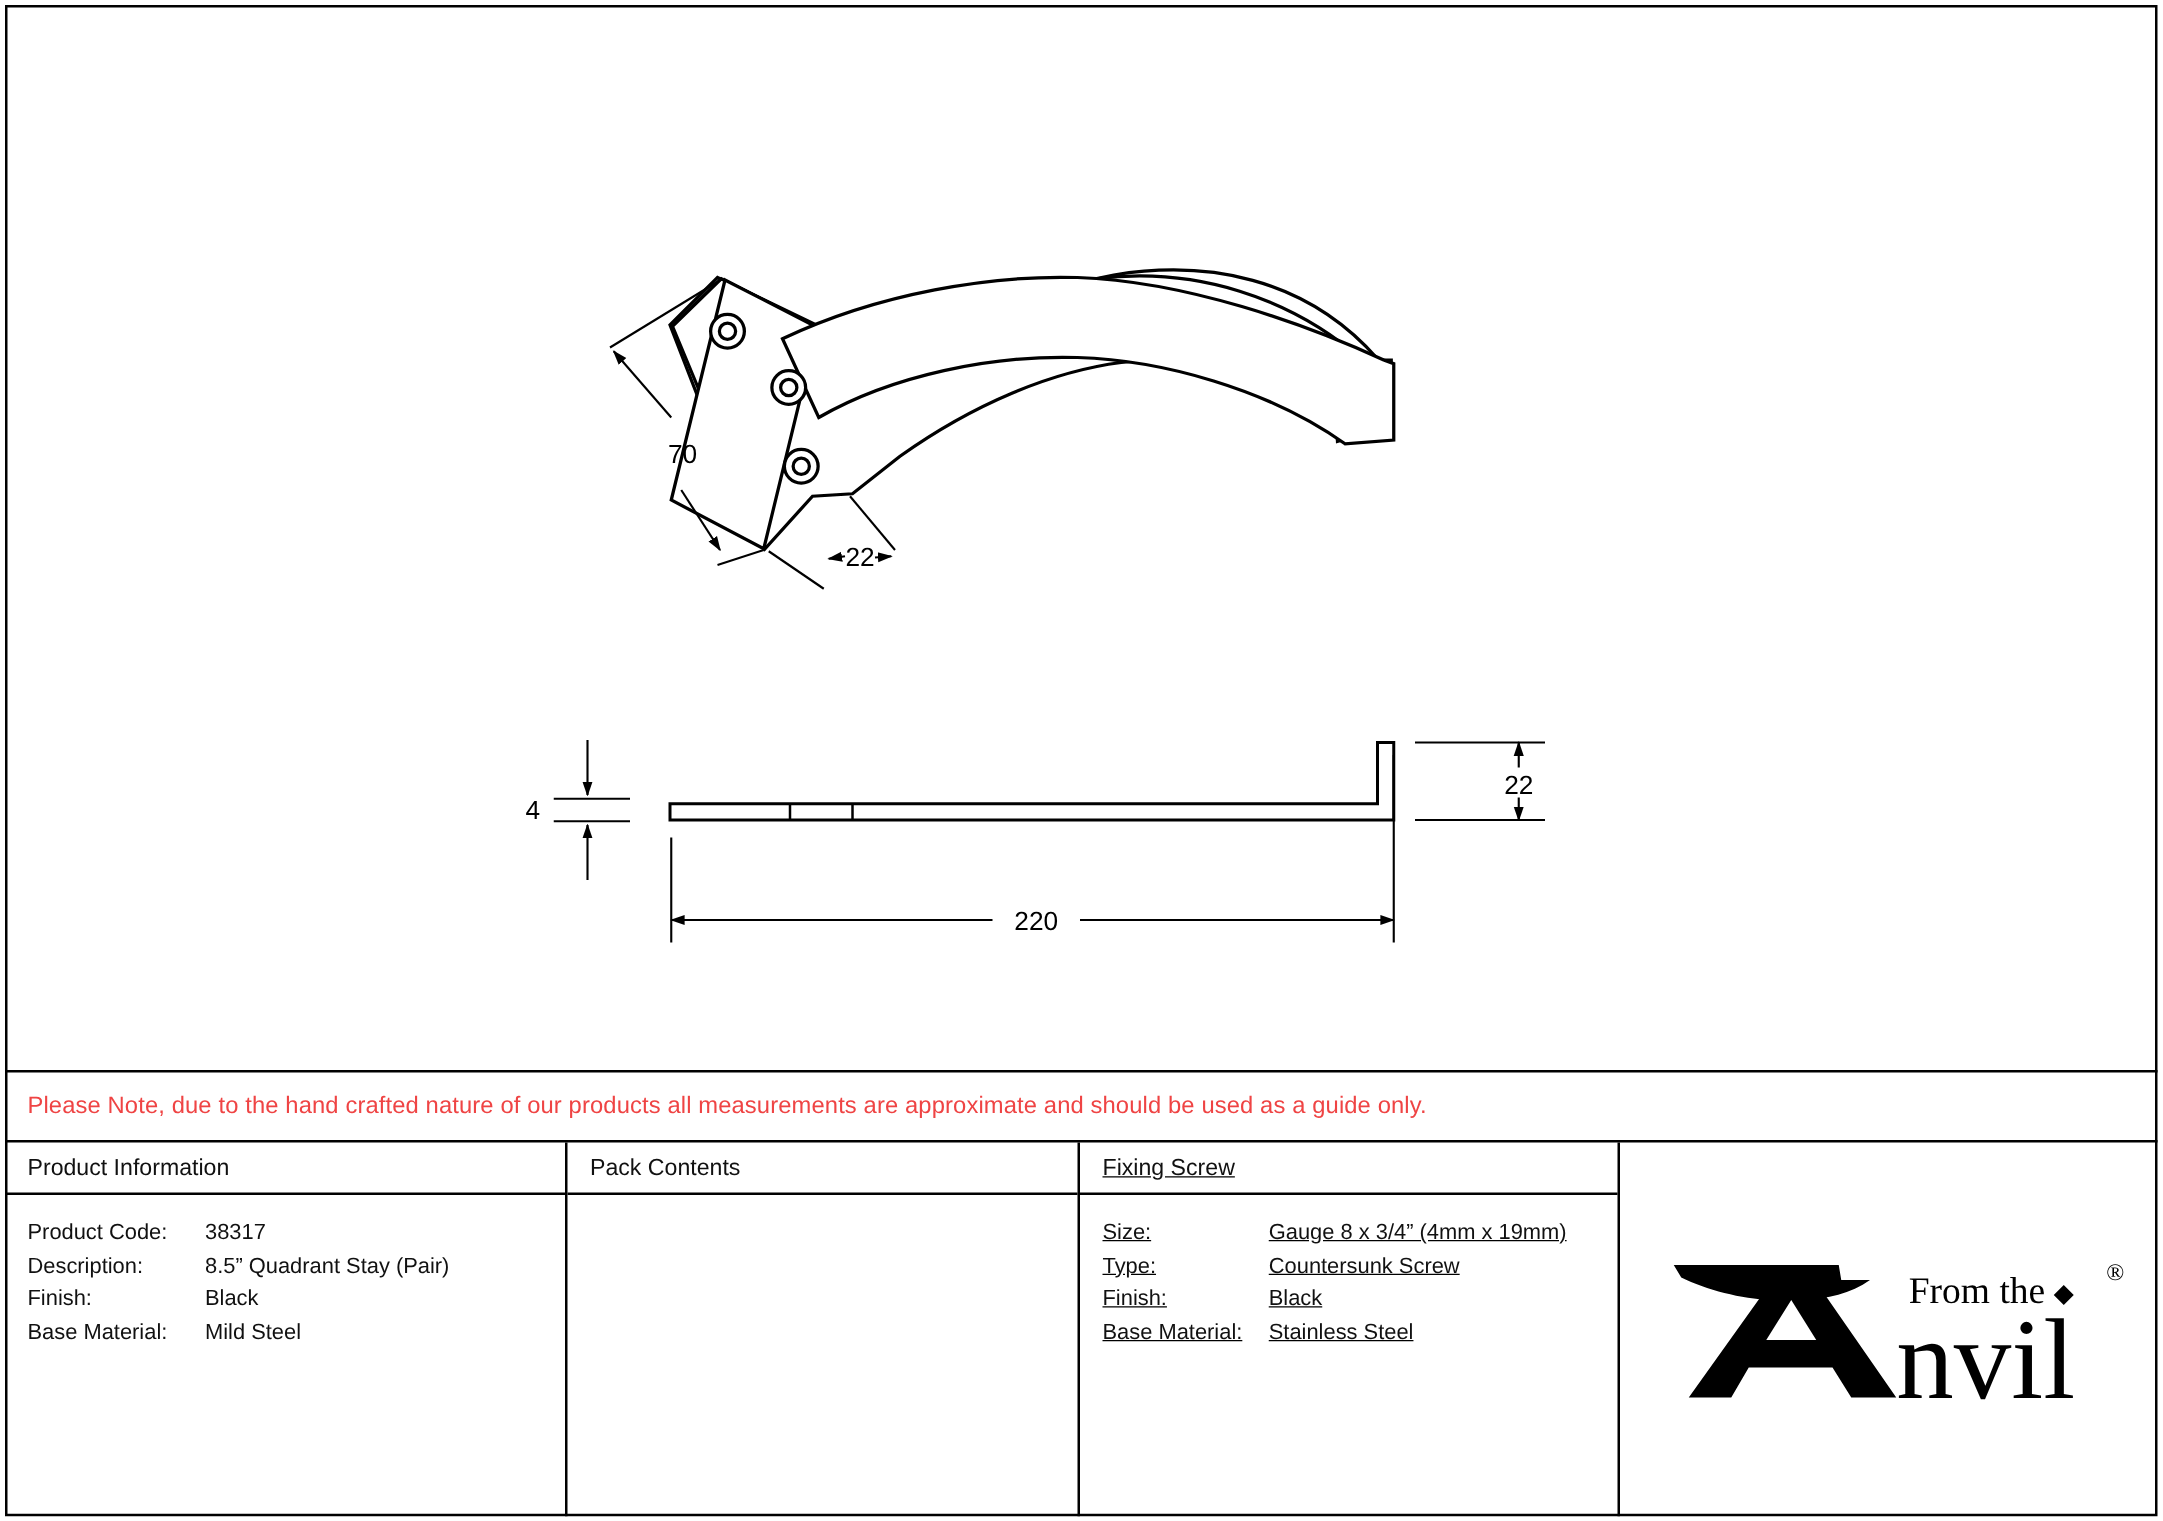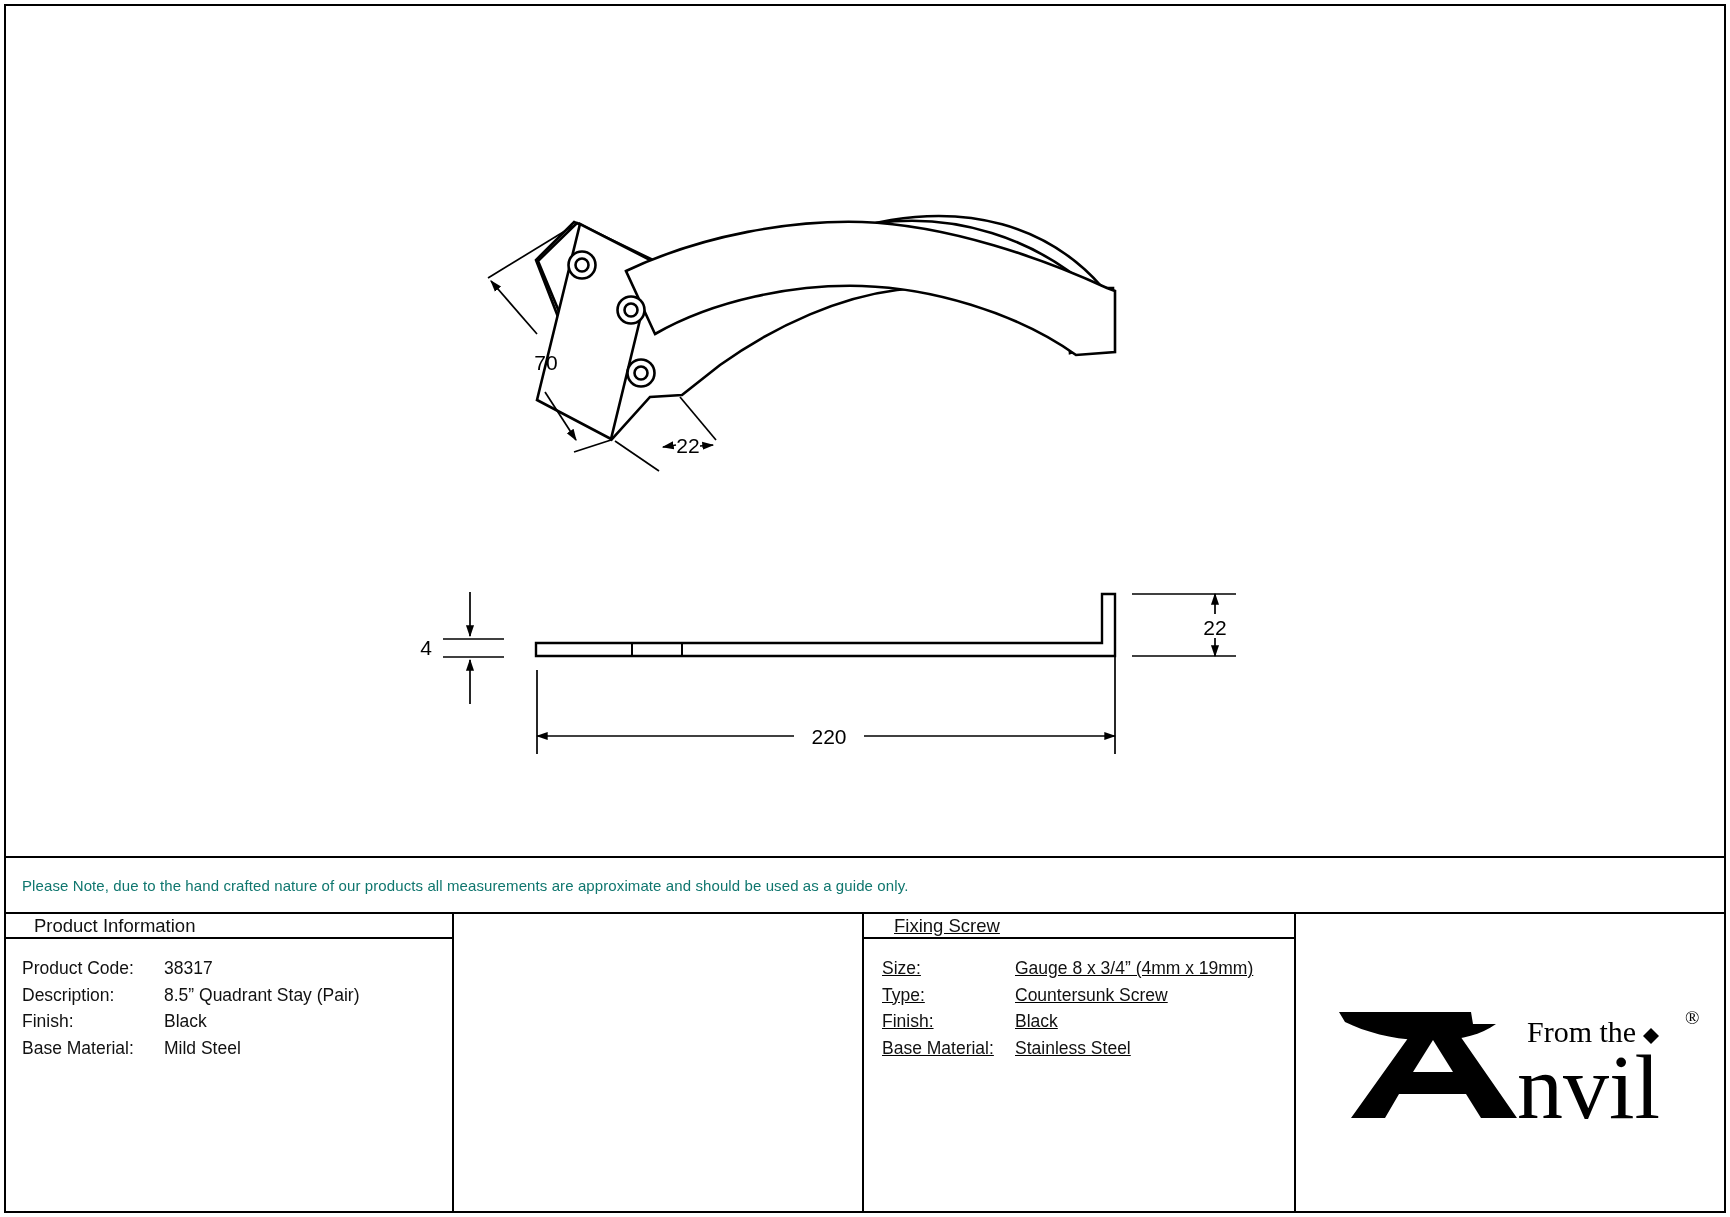--- a/index.html
+++ b/index.html
@@ -51,23 +51,23 @@
     width: 1722px;
     height: 58px;
     border-top: 2px solid #000;
     border-bottom: 2px solid #000;
     box-sizing: border-box;
     display: flex;
     align-items: center;
   }
   .note-text {
     padding-left: 18px;
-    font-size: 15px;
+    font-size: 19px;
     letter-spacing: 0.1px;
-    color: #0f766e;
+    color: #ef4444;
     white-space: nowrap;
   }
 
   
   .spec-table {
     position: absolute;
     left: 4px;
     top: 914px;
     width: 1722px;
     height: 299px;
@@ -78,24 +78,24 @@
     box-sizing: border-box;
     display: flex;
     flex-direction: column;
   }
   .col-product  { width: 450px; border-right: 2px solid #000; }
   .col-pack     { width: 410px; border-right: 2px solid #000; }
   .col-screw    { width: 432px; border-right: 2px solid #000; text-decoration: underline; }
   .col-logo     { flex: 1 1 auto; }
 
   .col-head {
-    height: 25px;
+    height: 42px;
     display: flex;
     align-items: center;
-    padding-left: 30px;
+    padding-left: 18px;
     font-size: 18.5px;
     border-bottom: 2px solid #000;
     box-sizing: border-box;
     color: #111;
   }
   .col-body {
     flex: 1 1 auto;
     padding: 16px 0 0 18px;
     box-sizing: border-box;
   }
@@ -294,20 +294,21 @@
           <span class="v">Black</span>
         </div>
         <div class="kv">
           <span class="k">Base Material:</span>
           <span class="v">Mild Steel</span>
         </div>
       </div>
     </div>
 
     <div class="col col-pack">
+      <div class="col-head">Pack Contents</div>
     </div>
 
     <div class="col col-screw">
       <div class="col-head">Fixing Screw</div>
       <div class="col-body">
         <div class="kv">
           <span class="k">Size:</span>
           <span class="v">Gauge 8 x 3/4” (4mm x 19mm)</span>
         </div>
         <div class="kv">

